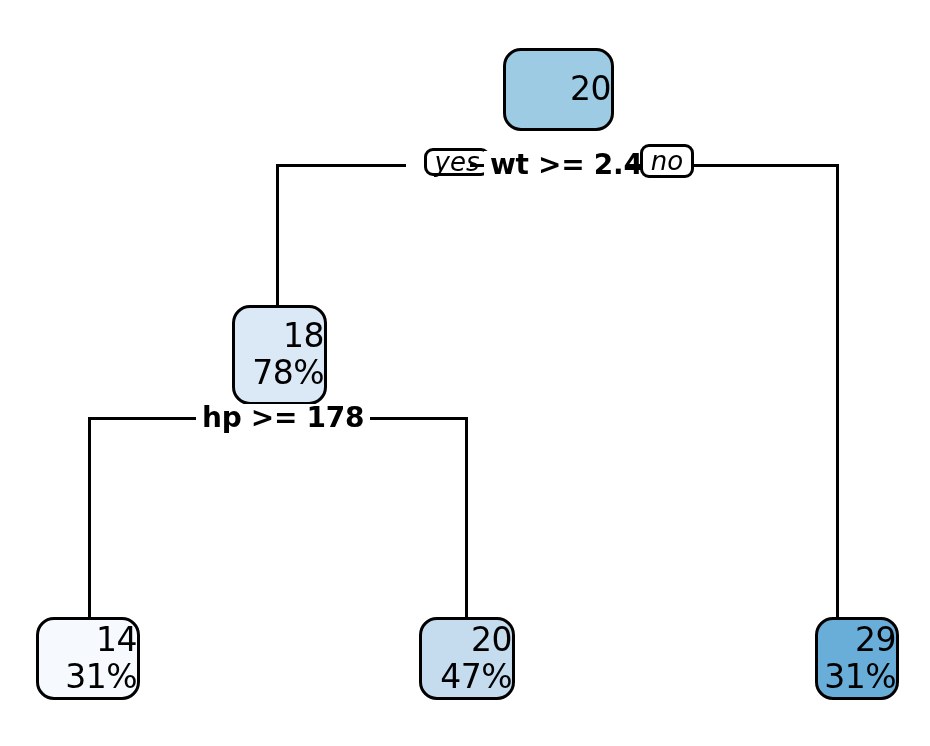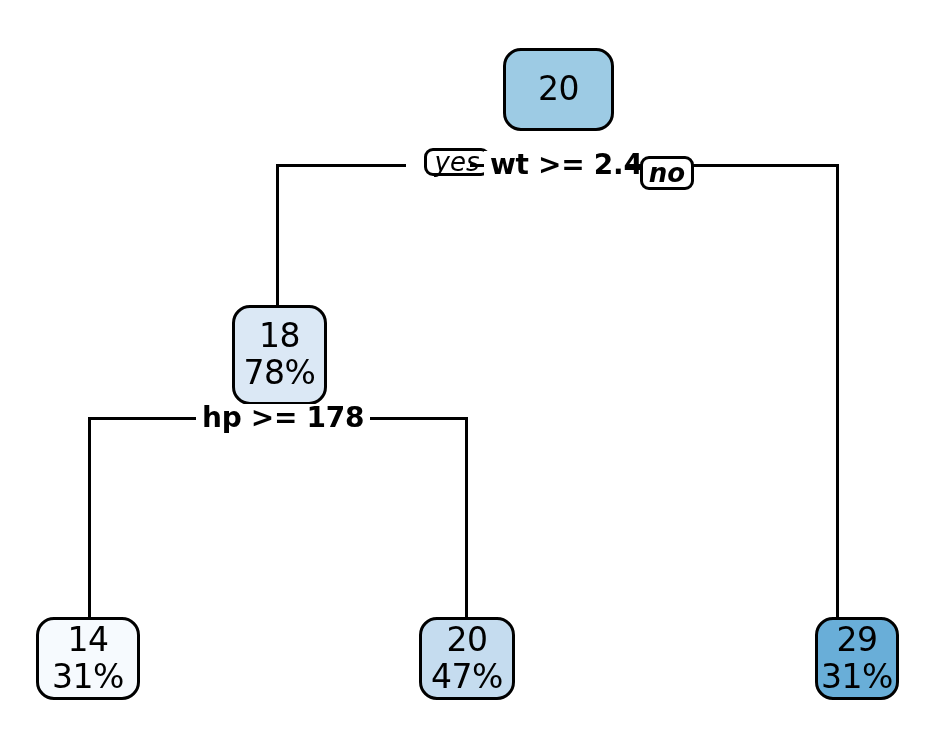--- a/index.html
+++ b/index.html
@@ -29,21 +29,21 @@
   .edge-v { width: 3px; }
 
   
   .node {
     position: absolute;
     box-sizing: border-box;
     border: 3px solid #000000;
     border-radius: 18px;
     display: flex;
     flex-direction: column;
-    align-items: center;
+    align-items: flex-end;
     justify-content: center;
     line-height: 1.12;
     color: #000000;
     font-size: 33px;
     font-weight: 400;
     letter-spacing: -0.5px;
   }
   .node .node-value,
   .node .node-pct {
     display: block;
@@ -95,21 +95,21 @@
   <div class="yesno" style="left:424px; top:148px; width:66px; height:28px;">
     <span>yes</span>
   </div>
 
   <div class="edge edge-h" style="left:470px; top:164px; width:14px;"></div>
 
   <div class="split-label" style="left:484px; top:151px;">wt &gt;= 2.4</div>
 
   <div class="edge edge-h" style="left:627px; top:164px; width:14px;"></div>
 
-  <div class="yesno" style="left:640px; top:156px; width:54px; height:34px;font-weight:bold;">
+  <div class="yesno" style="left:640px; top:144px; width:54px; height:34px;">
     <span>no</span>
   </div>
 
   <div class="edge edge-h" style="left:693px; top:164px; width:146px;"></div>
 
   <div class="edge edge-v" style="left:276px; top:164px; height:142px;"></div>
 
   <div class="edge edge-v" style="left:836px; top:164px; height:454px;"></div>
 
   <div class="node" style="left:232px; top:305px; width:95px; height:100px; background:#dbe8f5;">

